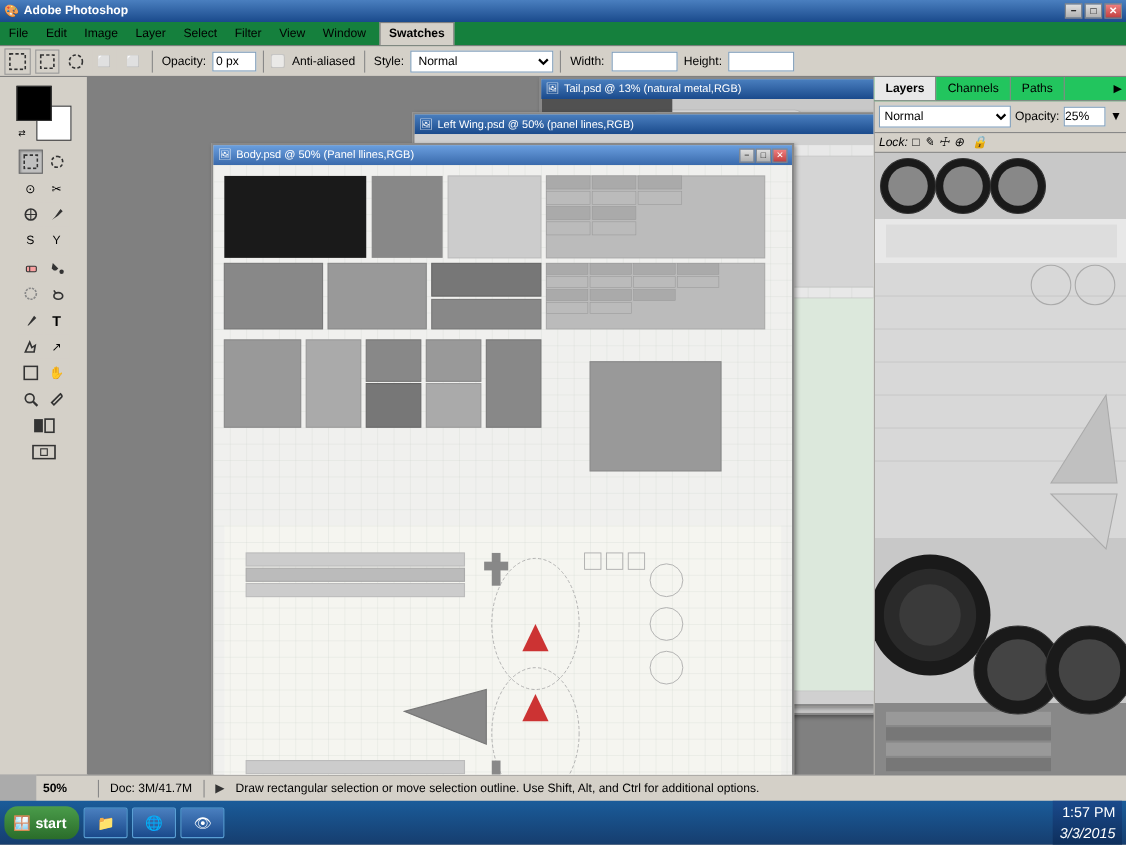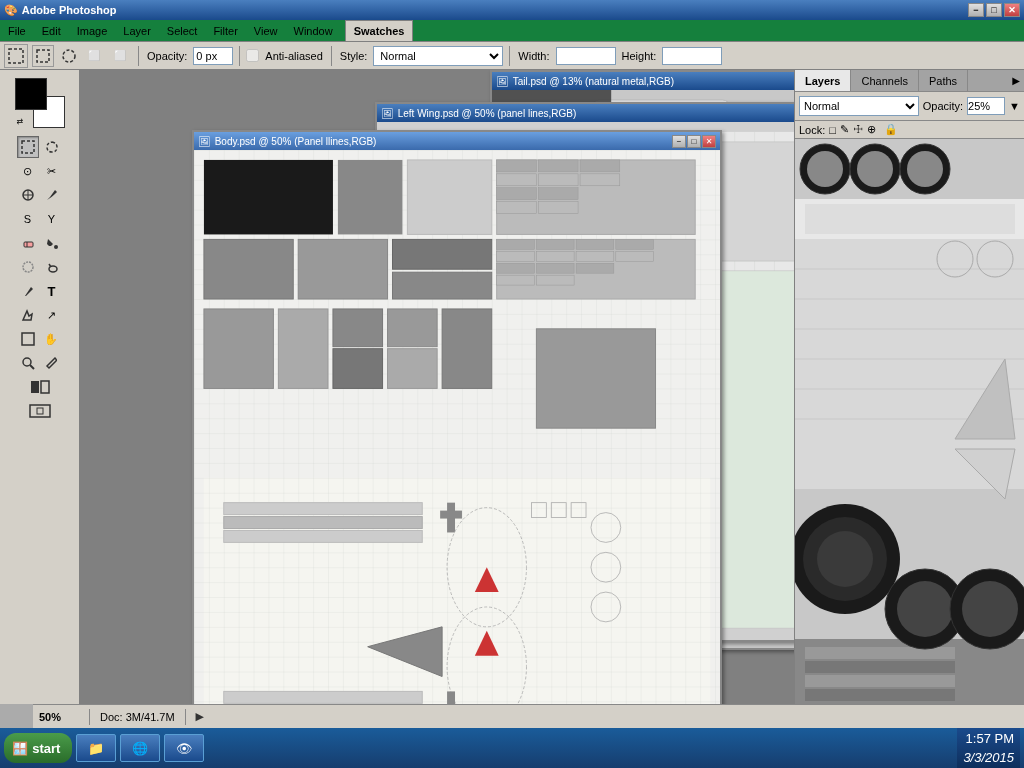--- a/index.html
+++ b/index.html
@@ -138,21 +138,21 @@
     
     .panels-area {
       width: 230px;
       background: #d4d0c8;
       border-left: 1px solid #808080;
       flex-shrink: 0;
       display: flex;
       flex-direction: column;
     }
     .panel-tabs {
-      background: #a3a3a3;
+      background: #22c55e;
       display: flex;
       border-bottom: 1px solid #888;
       height: 22px;
     }
     .panel-tab {
       padding: 2px 10px;
       font-size: 11px;
       cursor: pointer;
       border-right: 1px solid #888;
       display: flex; align-items: center;
@@ -171,20 +171,21 @@
       flex: 1;
     }
     .opacity-row {
       display: flex; align-items: center; gap: 4px;
       font-size: 11px;
     }
     .lock-row {
       display: flex; align-items: center; gap: 4px;
       font-size: 11px; padding: 2px 4px;
       border-bottom: 1px solid #888;
+      font-style: italic;
     }
     .panel-content {
       flex: 1;
       overflow-y: auto;
       background: #d4d0c8;
     }
 
     
     .doc-window {
       position: absolute;
@@ -783,20 +784,21 @@
   </div>
 
 </div>
 
 <div class="status-bar">
   <span class="status-zoom">50%</span>
   <div class="status-sep"></div>
   <span>Doc: 3M/41.7M</span>
   <div class="status-sep"></div>
   <span style="color:#333;">▶</span>
+  <span>Draw rectangular selection or move selection outline. Use Shift, Alt, and Ctrl for additional options.</span>
 </div>
 
 <div class="taskbar">
   <div class="start-btn">
     <span>🪟</span>
     <span>start</span>
   </div>
   <div class="taskbar-btn">
     <span>📁</span>
   </div>

